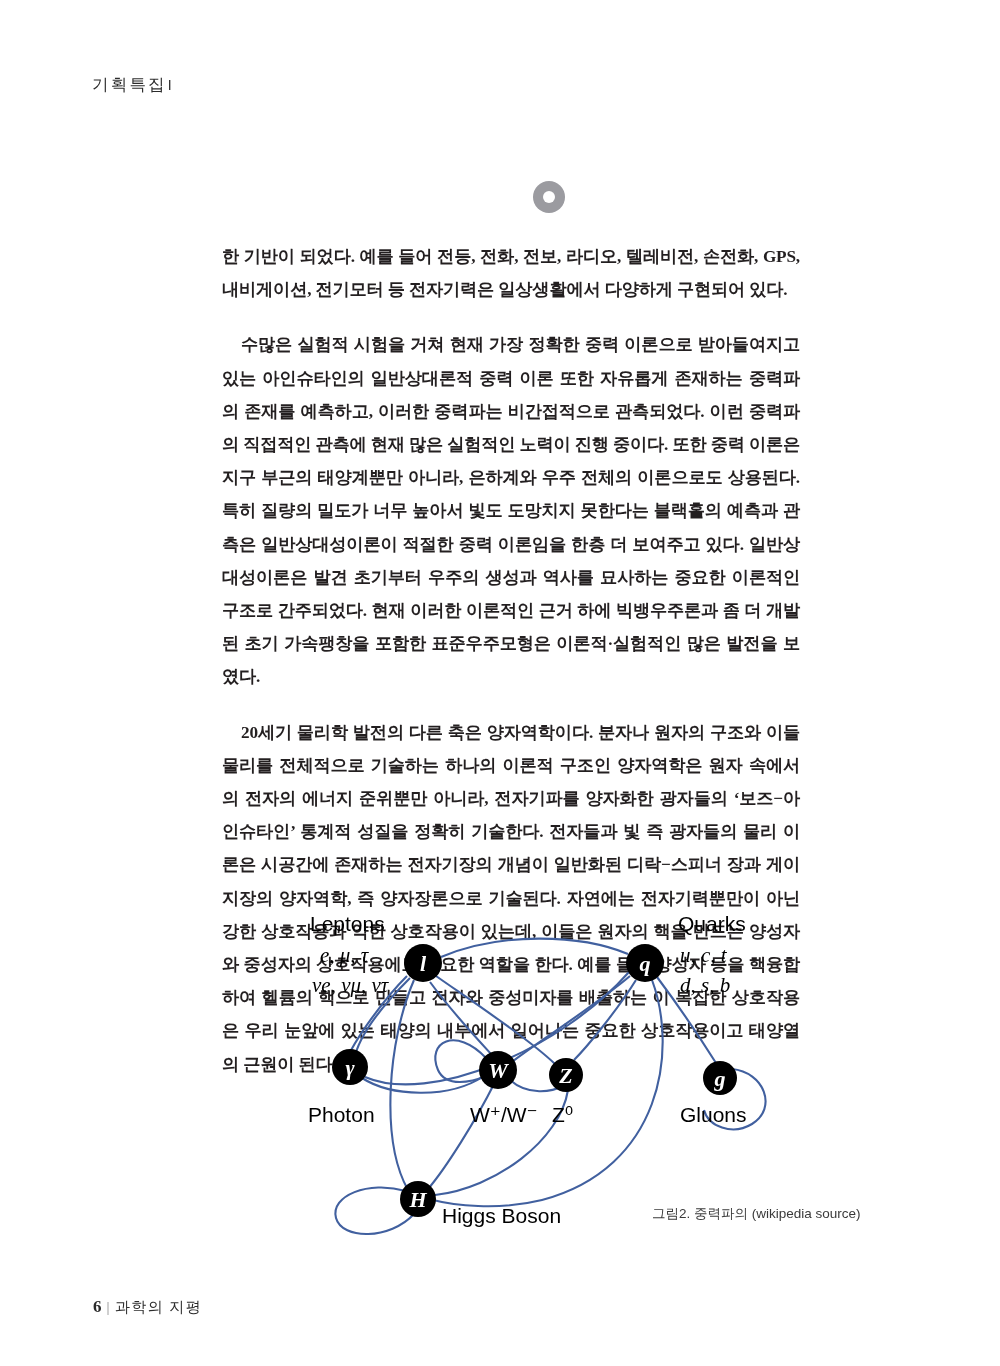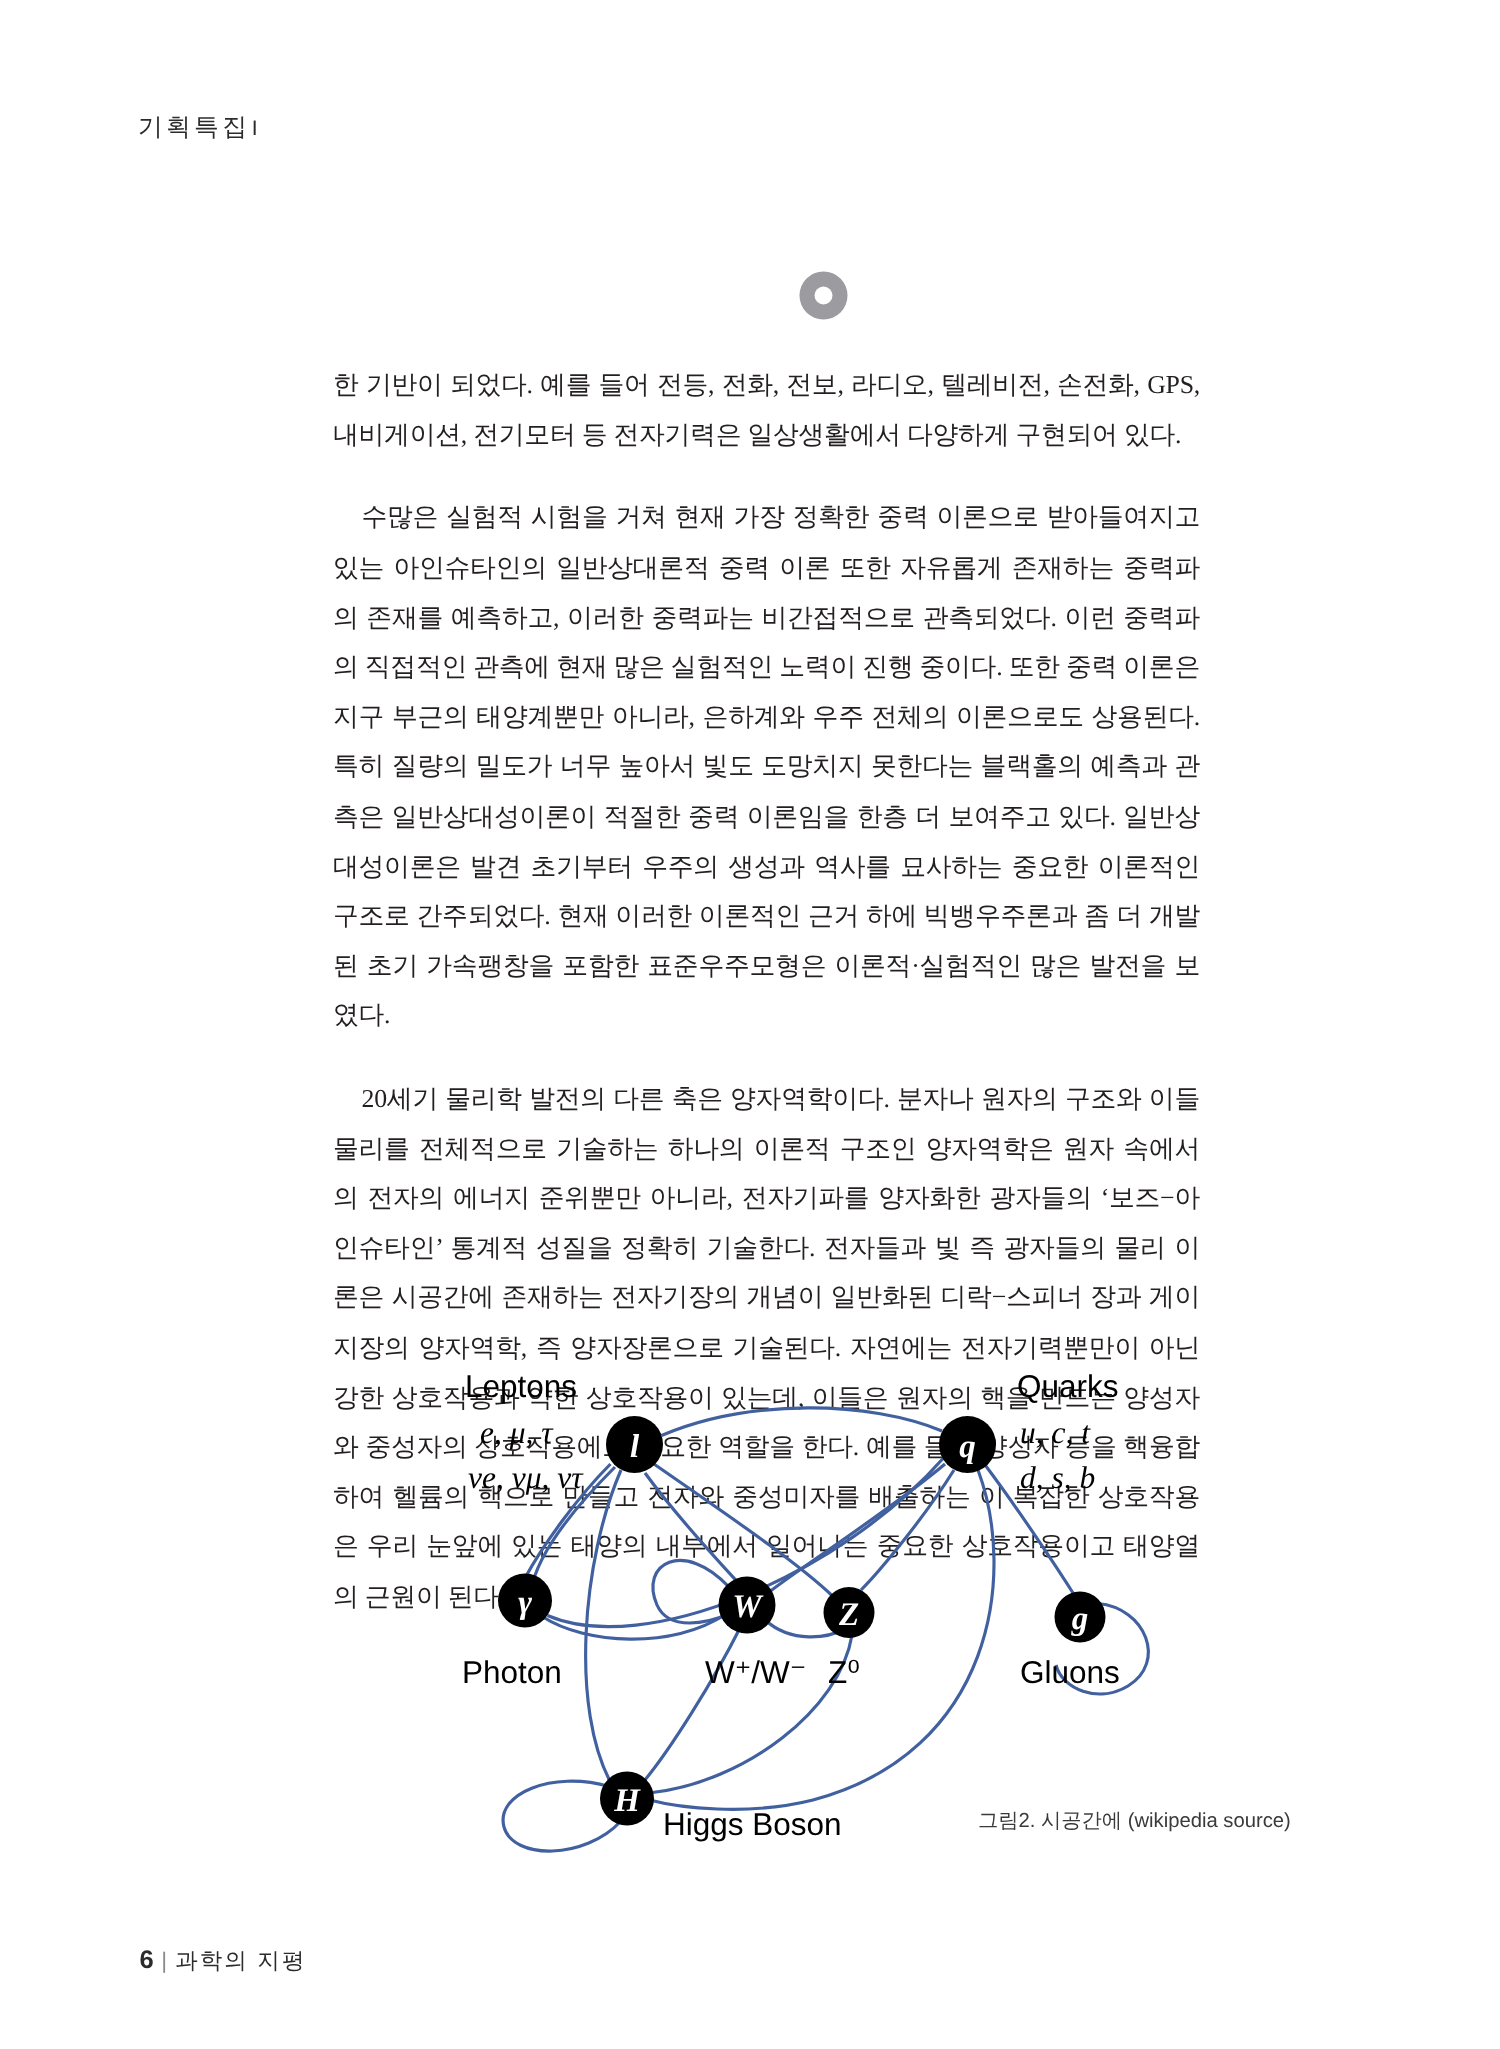--- a/index.html
+++ b/index.html
@@ -52,20 +52,21 @@
     border-radius: 50%;
     background: #ffffff;
   }
 
   
   .body-col {
     position: absolute;
     left: 222px;
     top: 240px;
     width: 578px;
+    font-weight: bold;
   }
   .para {
     margin: 0 0 22px 0;
     font-size: 17.2px;
     line-height: 33.2px;
     text-align: justify;
     text-justify: inter-character;
     word-break: break-all;
     letter-spacing: -0.15px;
   }
@@ -91,21 +92,21 @@
     font-size: 13.5px;
     color: #3a3a3a;
     white-space: nowrap;
   }
 
   
   .footer {
     position: absolute;
     left: 93px;
     top: 1297px;
-    font-family: Liberation Sans, sans-serif;
+    font-family: Liberation Serif, serif;
     font-size: 15px;
     color: #2b2b2b;
     letter-spacing: 1.4px;
   }
   .footer .pageno {
     font-weight: bold;
     font-size: 17px;
     letter-spacing: 0;
   }
   .footer .bar {
@@ -231,17 +232,17 @@
 
       <text class="n-label" x="272" y="222">Z⁰</text>
 
       <text class="n-label" x="400" y="222">Gluons</text>
 
       <text class="n-label" x="162" y="323">Higgs Boson</text>
     </g>
   </svg>
 </div>
 
-<div class="fig-caption">그림2. 시공간에 (wikipedia source)</div>
+<div class="fig-caption">그림2. 중력파의 (wikipedia source)</div>
 
 <div class="footer">
   <span class="pageno">6</span><span class="bar">|</span><span>과학의 지평</span>
 </div>
 
 </body></html>

